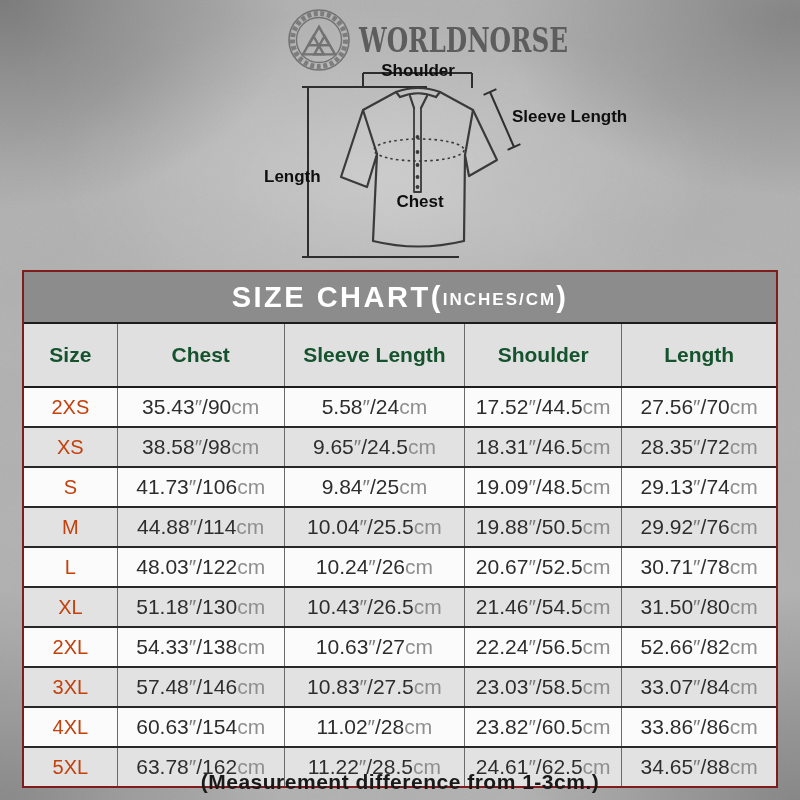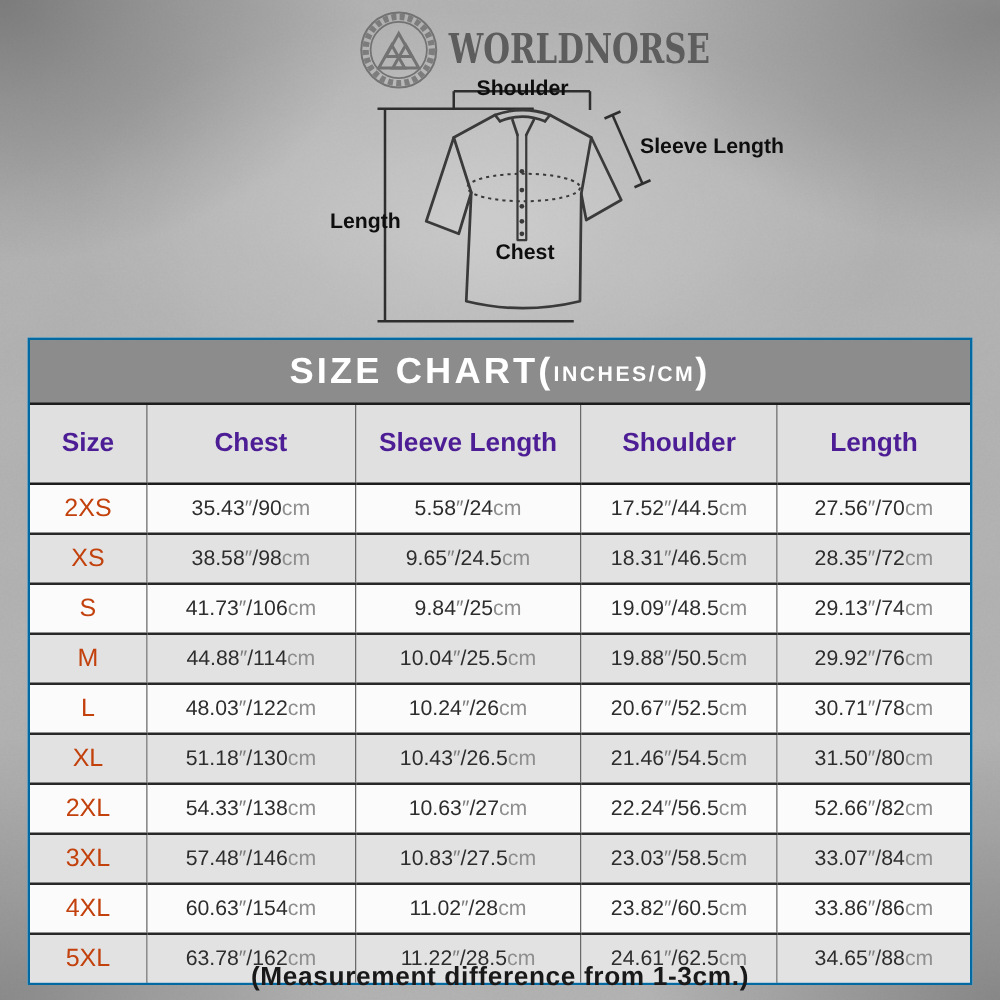--- a/index.html
+++ b/index.html
@@ -39,37 +39,37 @@
     white-space:nowrap;line-height:1;
   }
   .lbl-shoulder{left:168px;top:2px;transform:translateX(-50%);}
   .lbl-sleeve{left:262px;top:48px;}
   .lbl-length{left:14px;top:108px;}
   .lbl-chest{left:170px;top:133px;transform:translateX(-50%);}
 
   
   .size-chart{
     position:absolute;left:22px;top:270px;width:756px;
-    border:2px solid #0369a1;background:#fbfbfb;box-sizing:border-box;
+    border:2px solid #7f1d1d;background:#fbfbfb;box-sizing:border-box;
   }
   .title-band{
     height:50px;background:#8c8c8c;border-bottom:2px solid #1d1d1d;
     display:flex;align-items:center;justify-content:center;
     color:#ffffff;font-weight:700;letter-spacing:2.5px;white-space:nowrap;
   }
   .title-main,.title-close{font-size:29px;line-height:1;}
   .title-sub{font-size:17px;line-height:1;padding-top:5px;letter-spacing:2px;}
   table.sizes{width:100%;border-collapse:collapse;table-layout:fixed;}
   .sizes th{
-    height:60px;background:#e0e0e0;font-size:21px;font-weight:700;color:#4c1d95;
+    height:60px;background:#e0e0e0;font-size:21px;font-weight:700;color:#14532d;
     border-bottom:2px solid #1d1d1d;border-left:1px solid #6a6a6a;text-align:center;
   }
   .sizes th:first-child{border-left:none;}
   .sizes td{
-    height:36px;text-align:center;font-size:17px;color:#2d2d2d;
+    height:36px;text-align:center;font-size:21px;color:#2d2d2d;
     border-top:2px solid #282828;border-left:1px solid #6a6a6a;
     white-space:nowrap;overflow:hidden;
   }
   .sizes td:first-child{border-left:none;font-size:20px;color:#c2410c;}
   .sizes tbody tr:nth-child(odd){background:#fbfbfb;}
   .sizes tbody tr:nth-child(even){background:#e2e2e2;}
   .sizes .u{color:#8f8f8f;}
   .sizes .m{color:#7d7d7d;}
 
   

